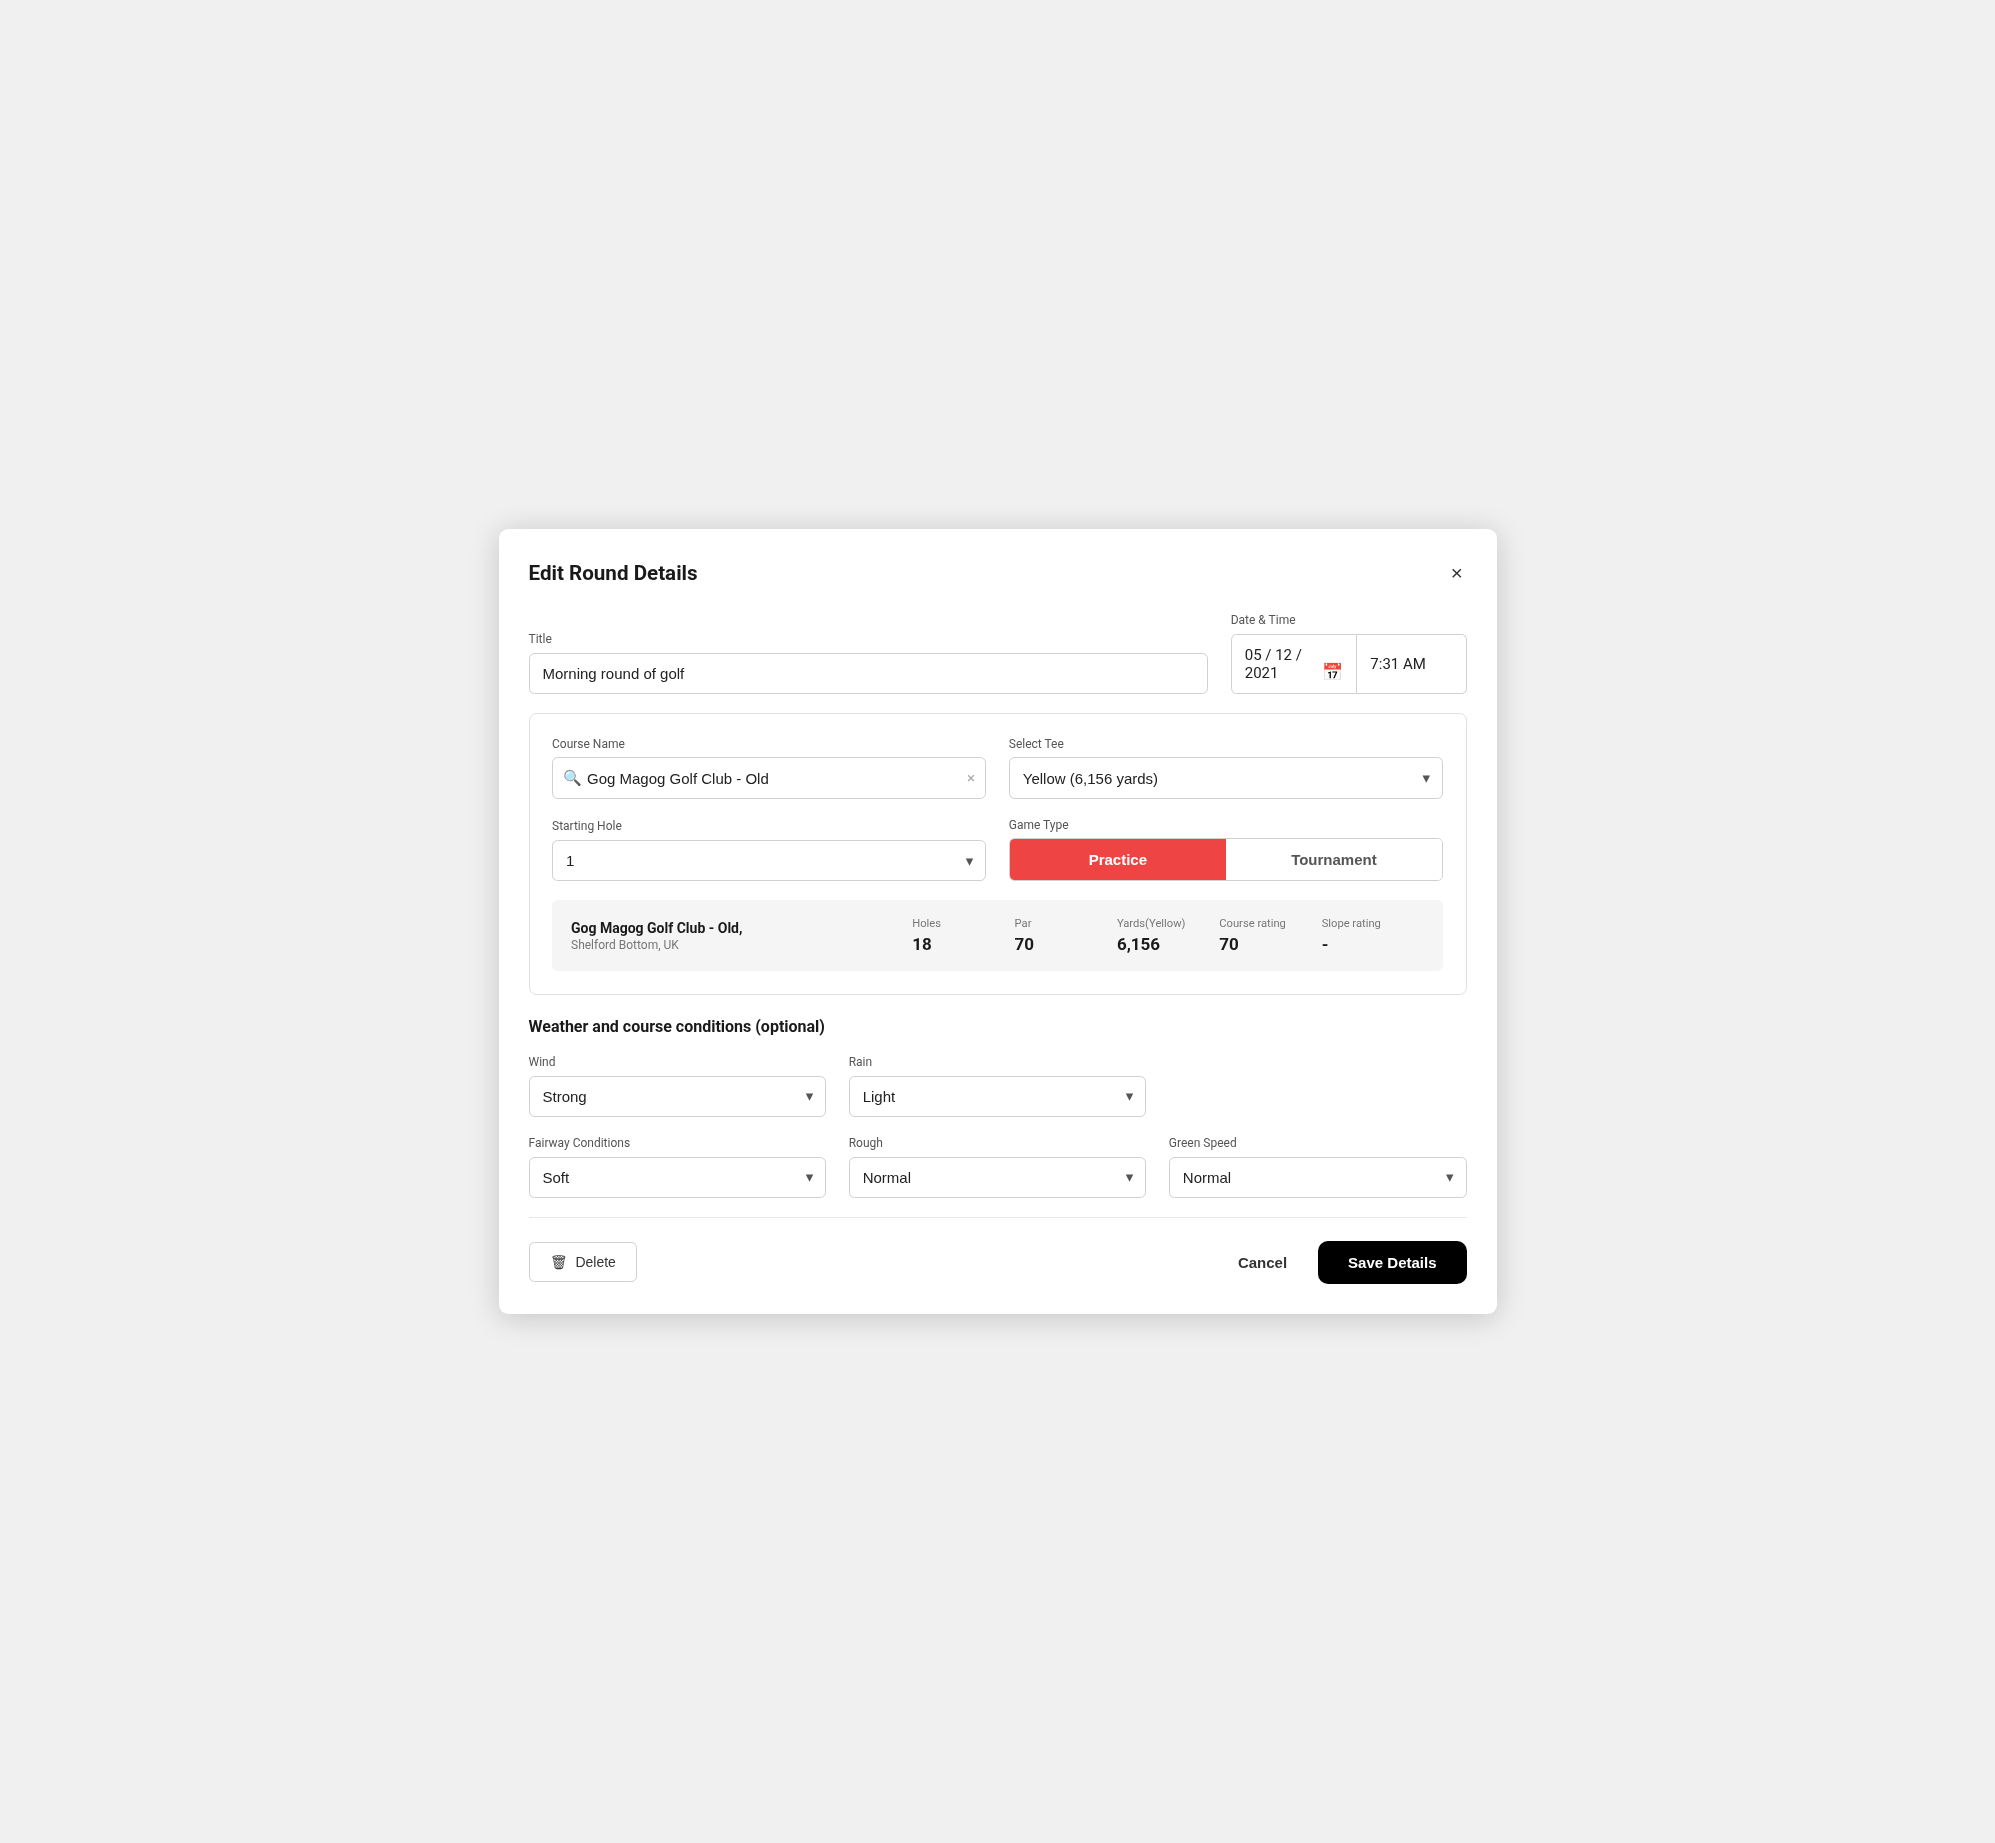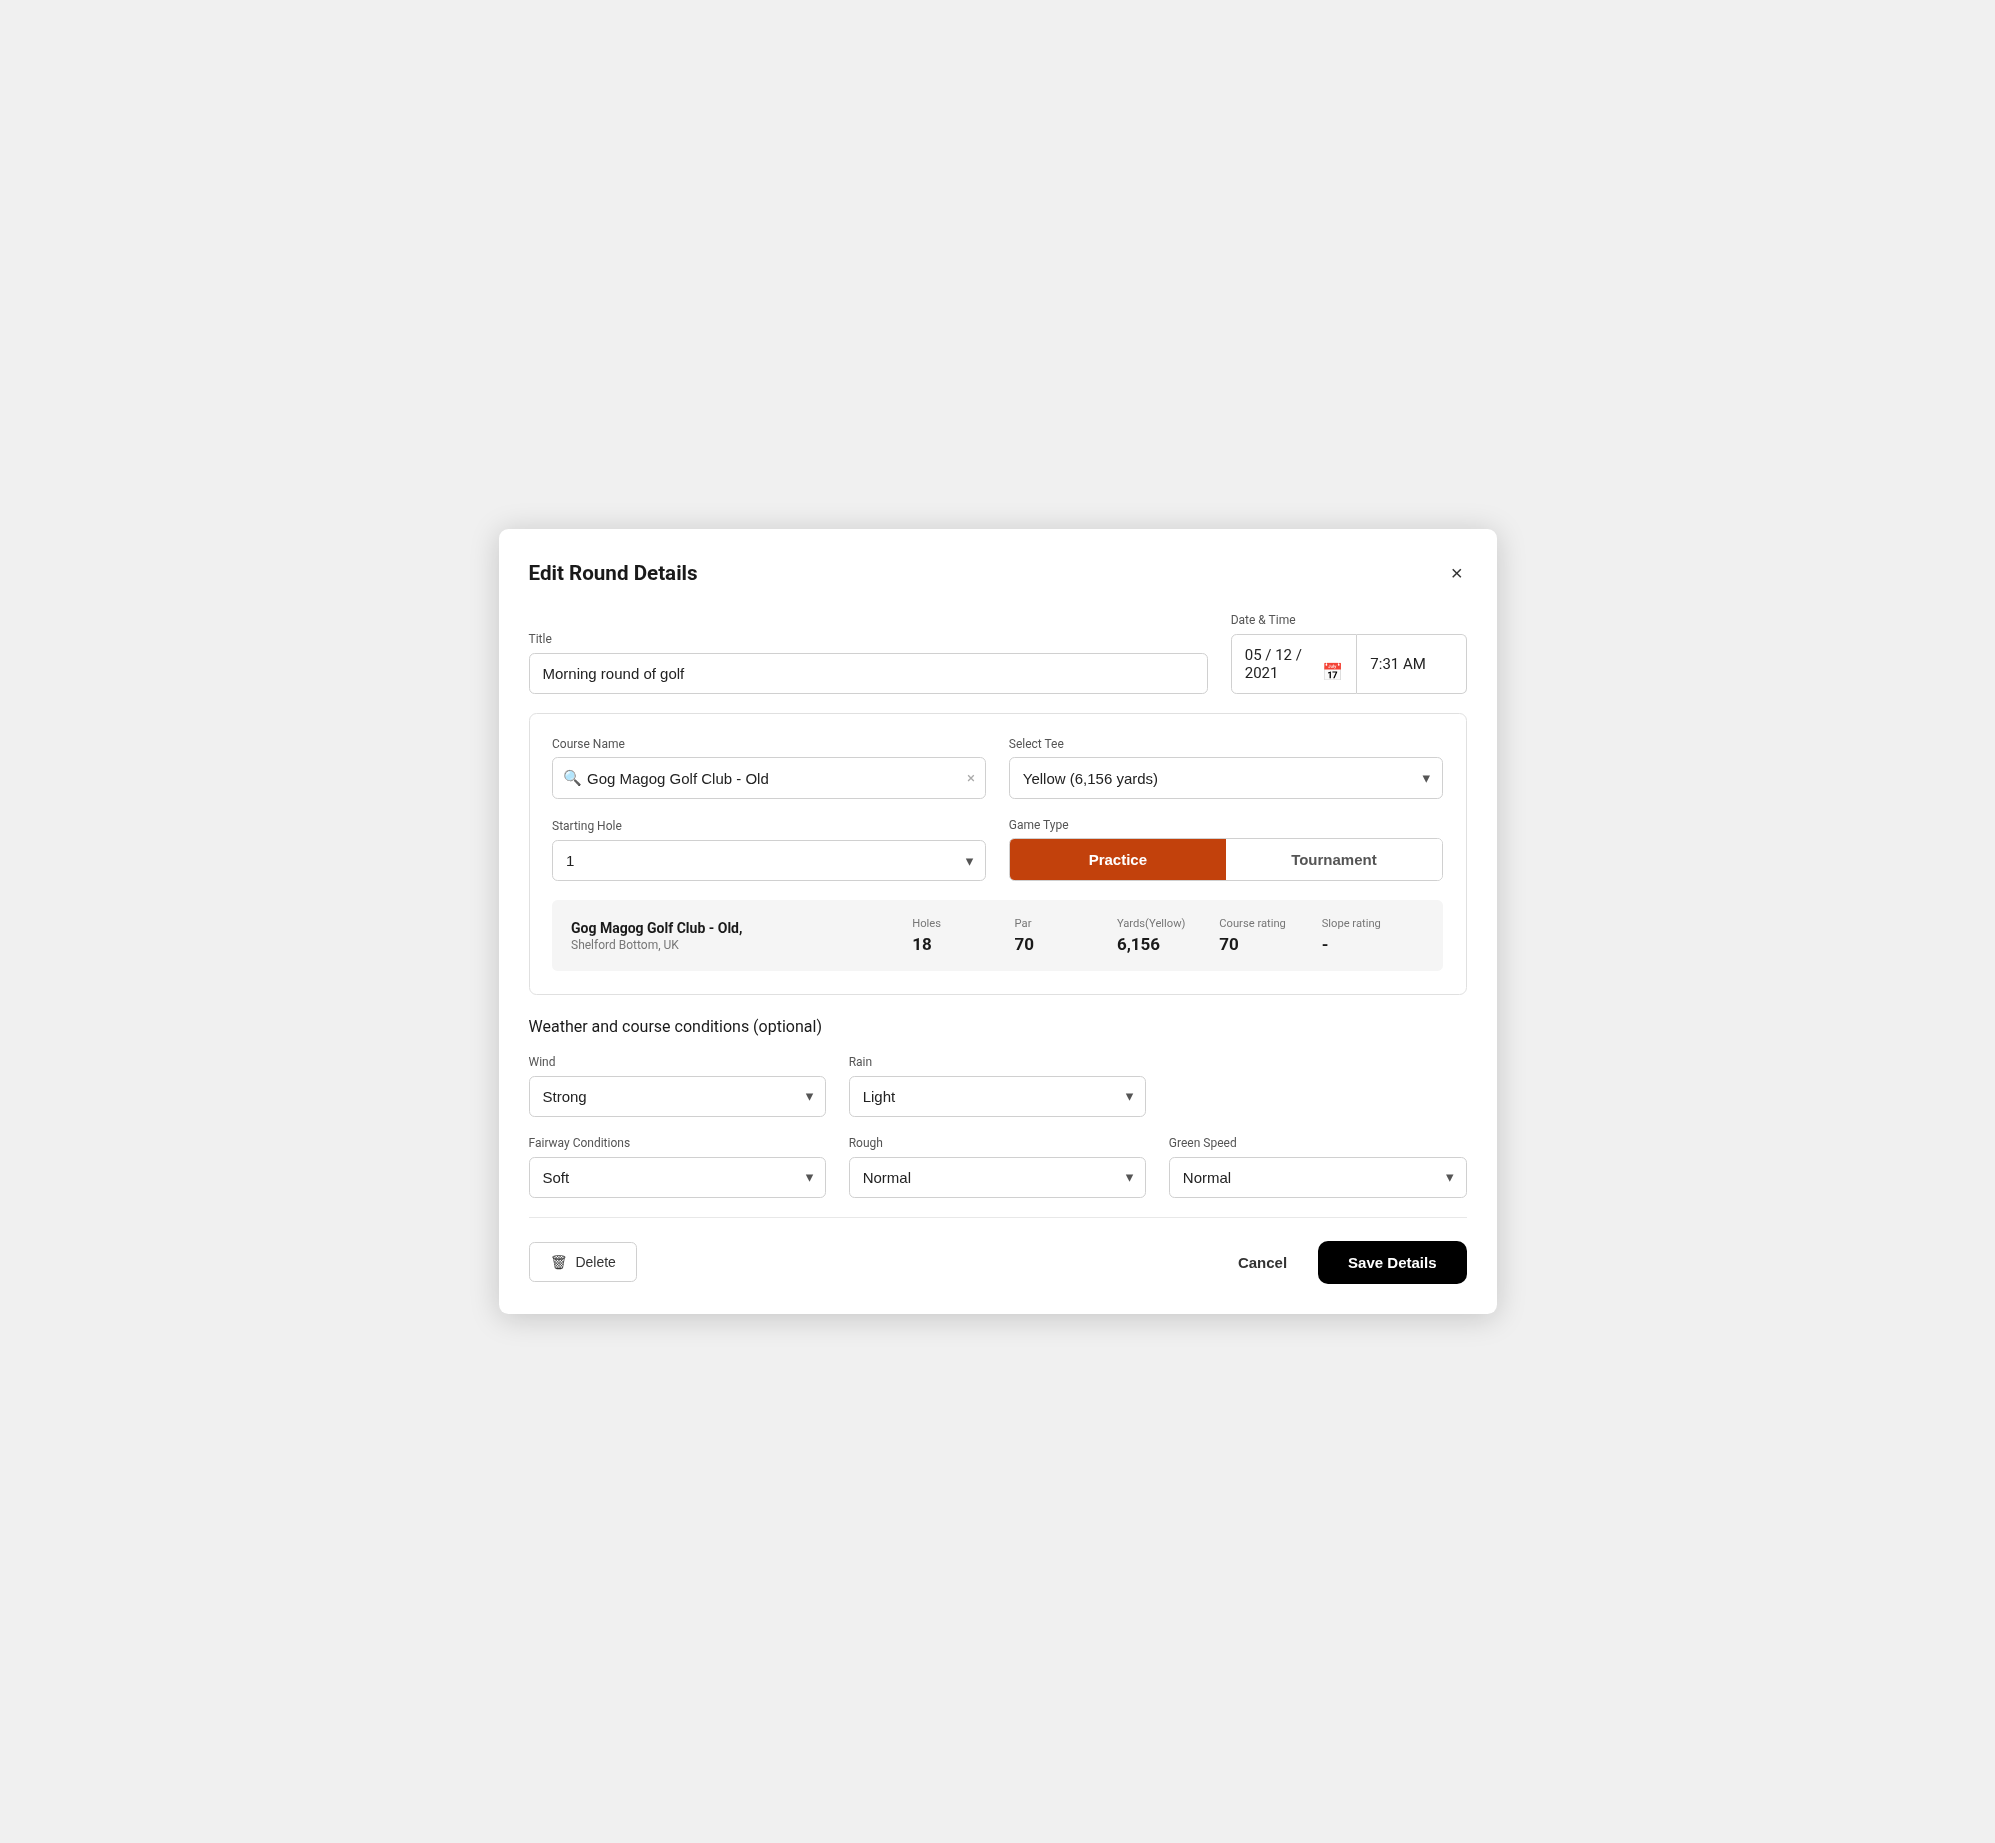--- a/index.html
+++ b/index.html
@@ -167,21 +167,21 @@
       flex: 1;
       padding: 12px 0;
       border: none;
       font-size: 15px;
       font-weight: 600;
       cursor: pointer;
       background: #fff;
       color: #555;
     }
     .toggle-btn.active {
-      background: #c2410c;
+      background: #ef4444;
       color: #fff;
     }
     .course-info-box {
       background: #f5f5f5;
       border-radius: 5.6px;
       padding: 17px 19px;
       display: flex;
       align-items: center;
       gap: 0;
       margin-top: 7.5px;
@@ -214,21 +214,21 @@
       font-size: 11.2px;
       color: #777;
     }
     .stat-value {
       font-size: 17px;
       font-weight: 700;
       color: #1a1a1a;
     }
     .weather-section-title {
       font-size: 16px;
-      font-weight: 400;
+      font-weight: 700;
       color: #1a1a1a;
       margin-bottom: 19px;
     }
     .conditions-row {
       display: flex;
       gap: 22.5px;
       margin-bottom: 19px;
     }
     .conditions-group {
       flex: 1;

